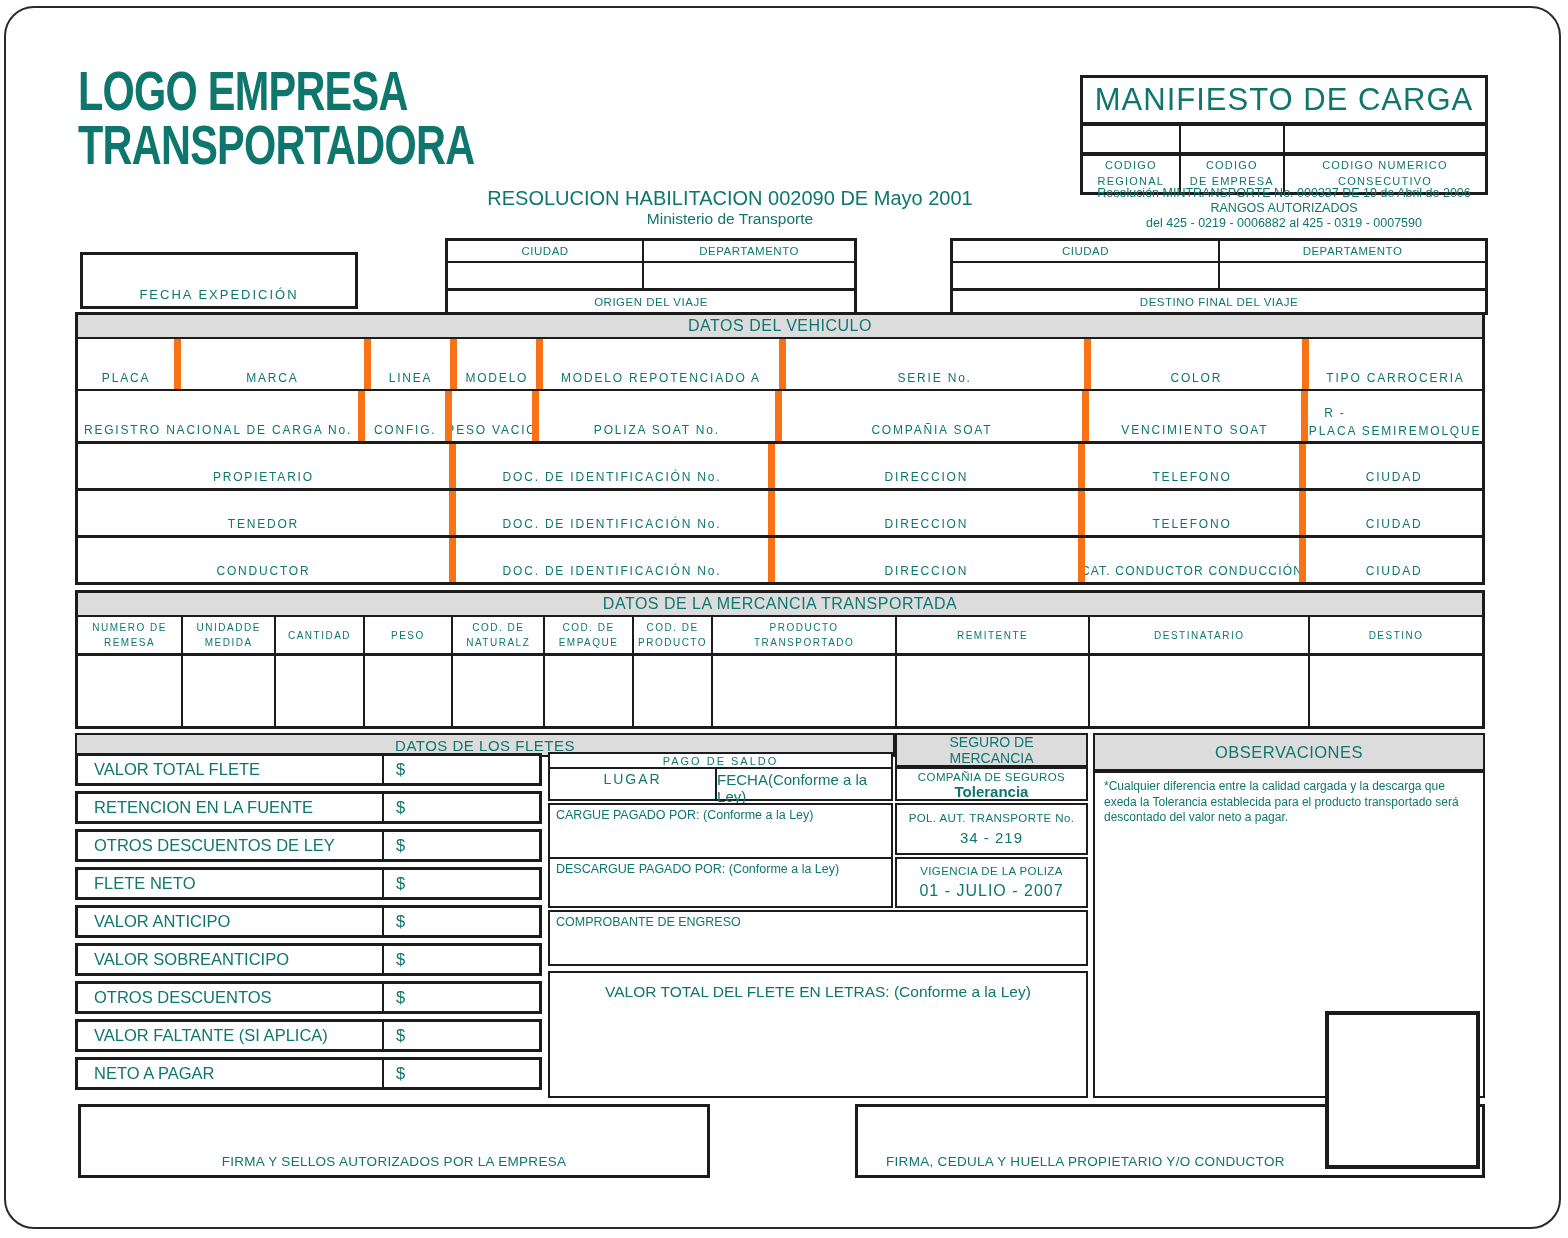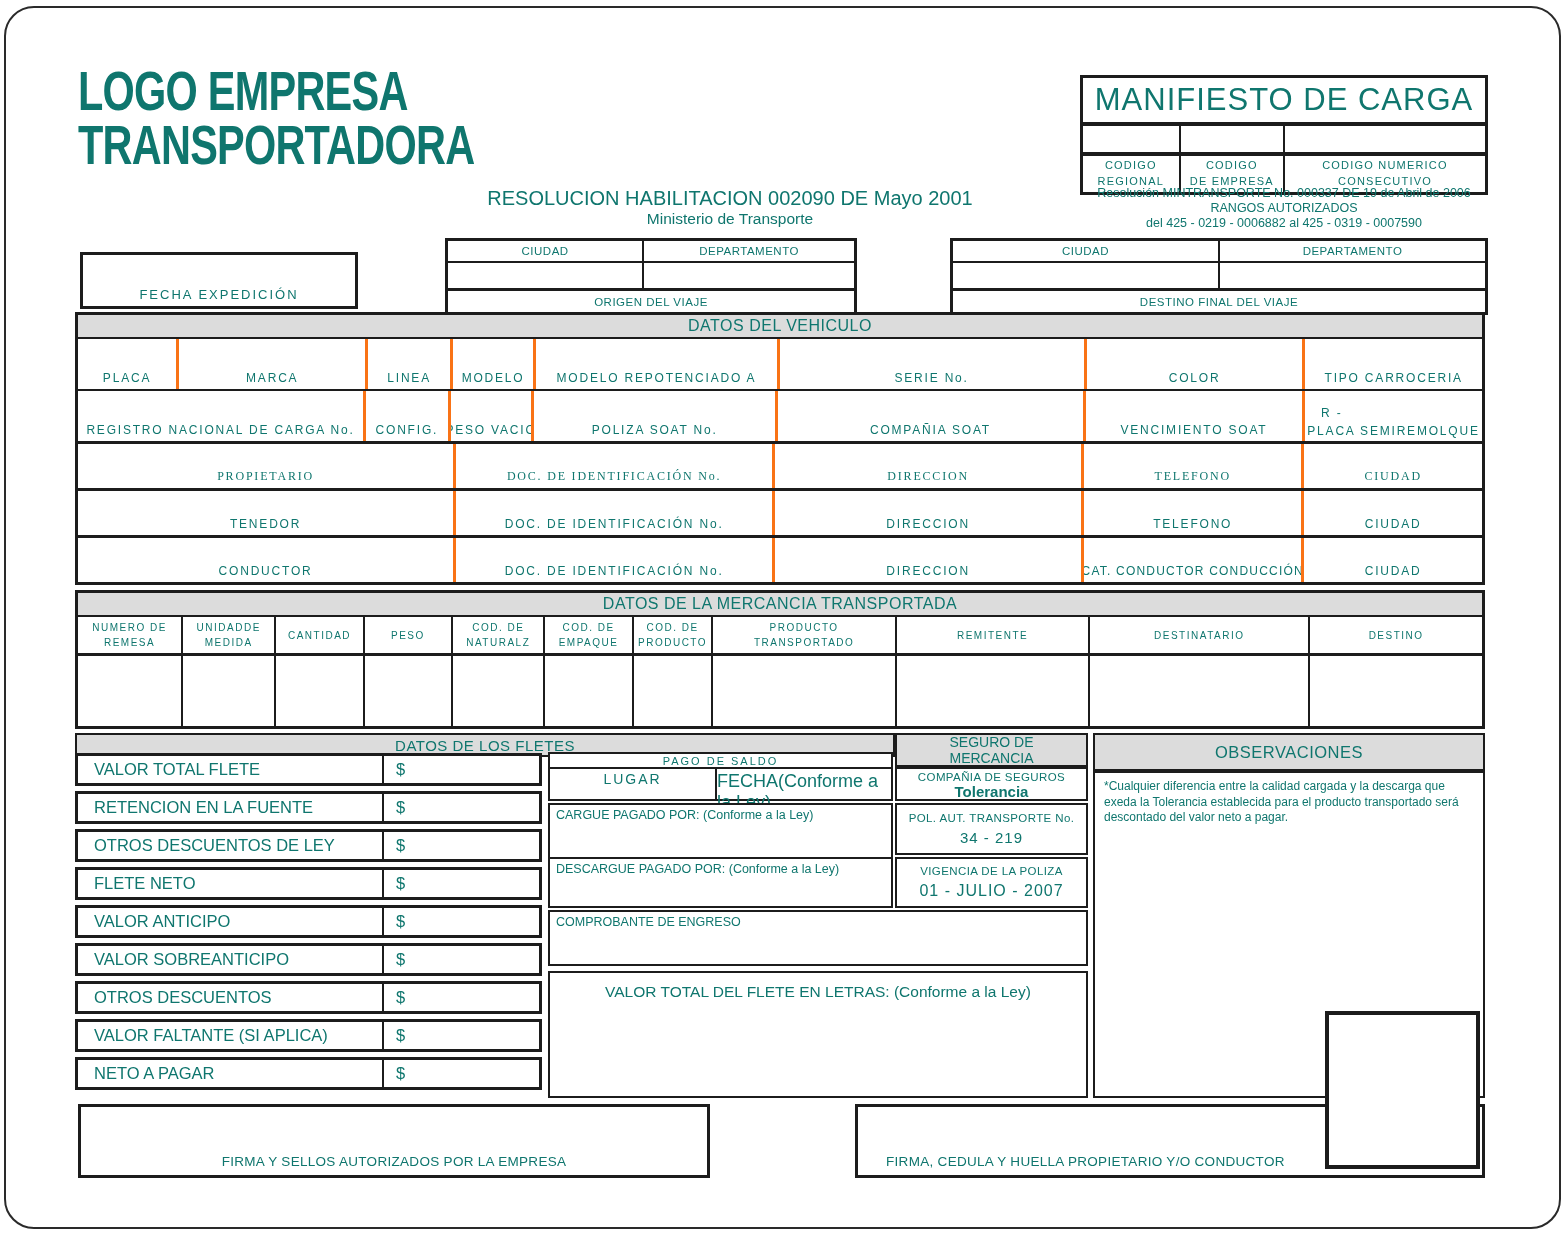--- a/index.html
+++ b/index.html
@@ -47,21 +47,21 @@
   .tripcell + .tripcell{border-left:2px solid #1c1c1c;}
   .tripfoot{border-top:3px solid #1c1c1c;height:21px;font-size:11.5px;letter-spacing:.5px;}
 
   
   .secbar{height:22px;border-bottom:2px solid #1c1c1c;display:flex;align-items:center;
           justify-content:center;font-size:16px;letter-spacing:.5px;background:#dcdcdc;}
   .vrow{display:flex;border-top:2px solid #1c1c1c;}
   .vrow.thick{border-top:3px solid #1c1c1c;}
   .vc{display:flex;align-items:flex-end;justify-content:center;padding-bottom:4px;
       font-size:12px;letter-spacing:1.8px;white-space:nowrap;overflow:hidden;
-      border-left:3px solid #f97316;}
+      border-left:7px solid #f97316;}
   .vc:first-child{border-left:0;}
   .rcell{flex-direction:column;align-items:stretch;justify-content:flex-end;padding-bottom:3px;}
   .rcell .r1{text-align:left;padding-left:16px;margin-bottom:4px;}
   .rcell .r2{text-align:center;}
 
   .mhead{display:flex;height:36px;}
   .mc{display:flex;flex-direction:column;align-items:center;justify-content:center;
       font-size:10px;letter-spacing:1.5px;line-height:1.5;text-align:center;
       white-space:nowrap;overflow:hidden;border-left:2px solid #1c1c1c;}
   .mc:first-child{border-left:0;}
@@ -75,21 +75,21 @@
   .flabel{flex:0 0 288px;display:flex;align-items:center;padding-left:16px;
           font-size:16.5px;border-right:2px solid #1c1c1c;}
   .fcur{flex:1;display:flex;align-items:center;padding-left:12px;font-size:16.5px;}
 
   
   .toplab{display:flex;align-items:flex-start;padding:3px 6px;font-size:12.5px;}
   #lugarfecha{display:flex;align-items:stretch;}
   #lugarfecha .cell{flex:1;display:flex;justify-content:center;align-items:flex-start;padding-top:2px;}
   #lugarfecha .cell + .cell{border-left:2px solid #1c1c1c;}
   #lugarlab{font-size:14px;letter-spacing:2px;}
-  #fechalab{font-size:18px;}
+  #fechalab{font-size:15px;}
 
   
   .segcell{display:flex;flex-direction:column;align-items:center;justify-content:space-evenly;
            text-align:center;padding:2px;}
   .seglab{font-size:11.5px;letter-spacing:.4px;}
   .segval{font-size:15px;letter-spacing:1px;}
   .segvalb{font-size:15px;font-weight:700;}
 
   
   #obsbar{left:1093px;top:733px;width:392px;height:38px;font-size:16.5px;letter-spacing:.5px;}
@@ -198,21 +198,21 @@
       <div class="vc" style="flex:83 1 0">CONFIG.</div>
       <div class="vc" style="flex:82 1 0">PESO VACIO</div>
       <div class="vc" style="flex:245 1 0">POLIZA SOAT No.</div>
       <div class="vc" style="flex:310 1 0">COMPAÑIA SOAT</div>
       <div class="vc" style="flex:220 1 0">VENCIMIENTO SOAT</div>
       <div class="vc rcell" style="flex:180 1 0">
         <span class="r1">R -</span>
         <span class="r2">PLACA SEMIREMOLQUE</span>
       </div>
     </div>
-    <div class="vrow thick" style="height:44px;font-family:Liberation Serif, serif;">
+    <div class="vrow thick" style="height:44px;">
       <div class="vc" style="flex:380 1 0">PROPIETARIO</div>
       <div class="vc" style="flex:320 1 0">DOC. DE IDENTIFICACIÓN No.</div>
       <div class="vc" style="flex:310 1 0">DIRECCION</div>
       <div class="vc" style="flex:220 1 0">TELEFONO</div>
       <div class="vc" style="flex:180 1 0">CIUDAD</div>
     </div>
     <div class="vrow thick" style="height:44px;">
       <div class="vc" style="flex:380 1 0">TENEDOR</div>
       <div class="vc" style="flex:320 1 0">DOC. DE IDENTIFICACIÓN No.</div>
       <div class="vc" style="flex:310 1 0">DIRECCION</div>

